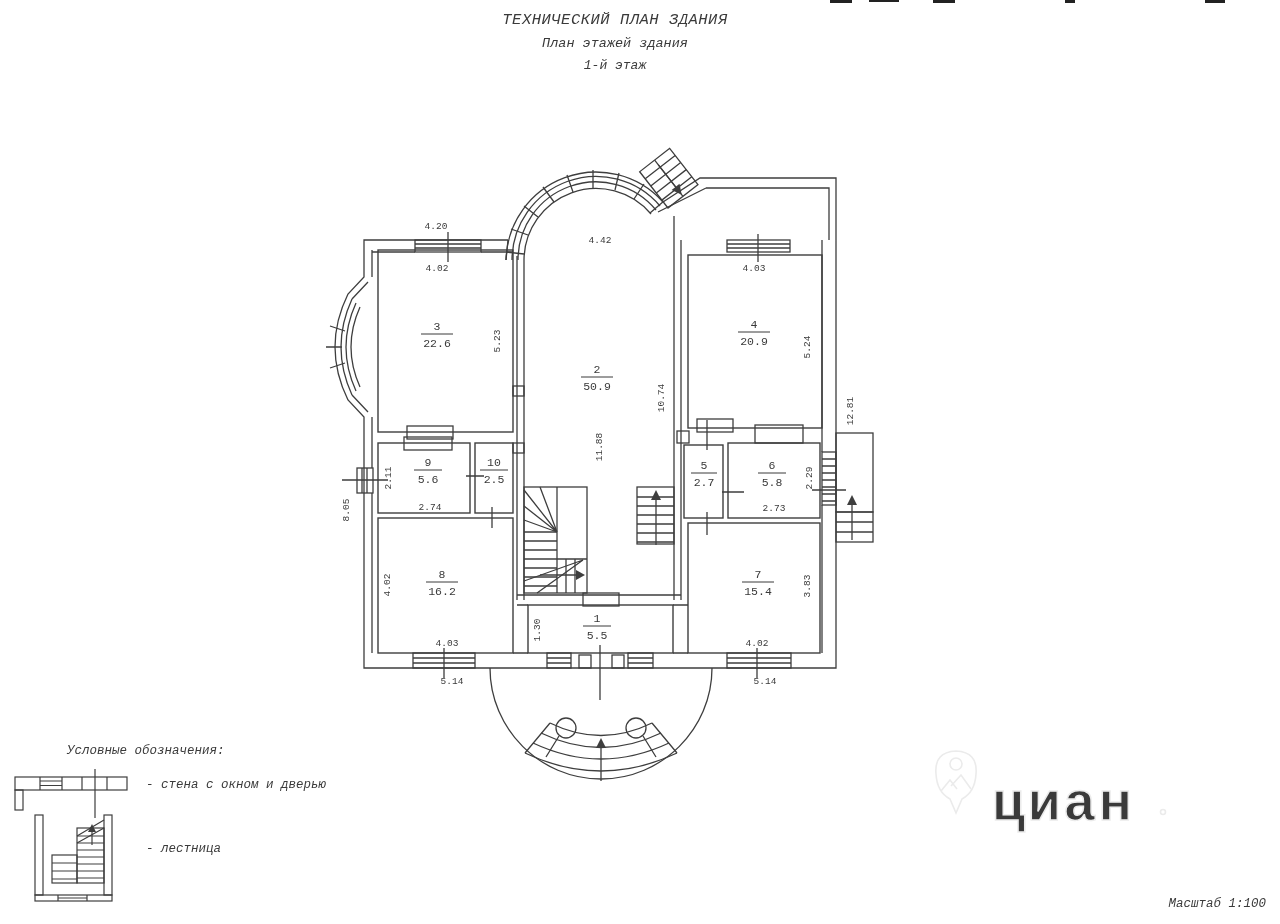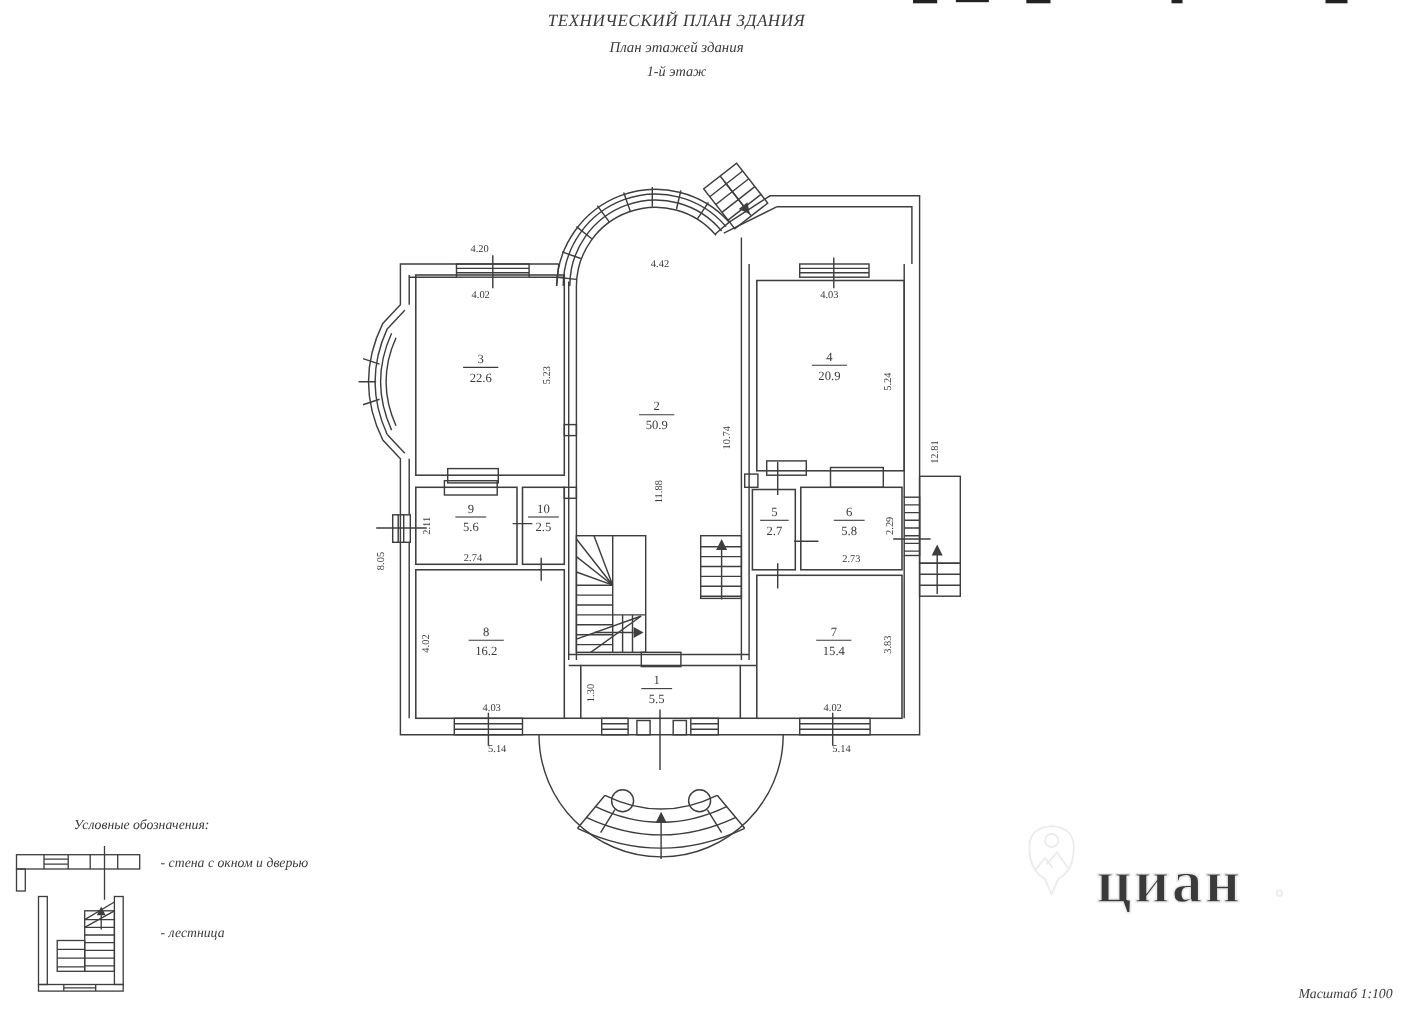--- a/index.html
+++ b/index.html
@@ -1,17 +1,17 @@
 <!DOCTYPE html>
 <html><head>
 <meta charset="utf-8">
 <style>
   html,body{margin:0;padding:0;background:#ffffff;}
   #page{position:relative;width:1280px;height:924px;background:#ffffff;overflow:hidden;
-        font-family:Liberation Serif, serif;}
+        font-family:Liberation Mono, monospace;}
   svg{position:absolute;left:0;top:0;}
   text{fill:#3a3a3a;}
   .t-title{font-size:15.5px;font-style:italic;letter-spacing:.5px;}
   .t-sub{font-size:13.5px;font-style:italic;}
   .t-floor{font-size:13px;font-style:italic;}
   .t-room{font-size:11.5px;}
   .t-dim{font-size:9.5px;}
   .t-legend{font-size:12.5px;font-style:italic;}
   .t-scale{font-size:12.5px;font-style:italic;}
   .wm-text{font-size:56px;font-weight:bold;letter-spacing:2px;}

